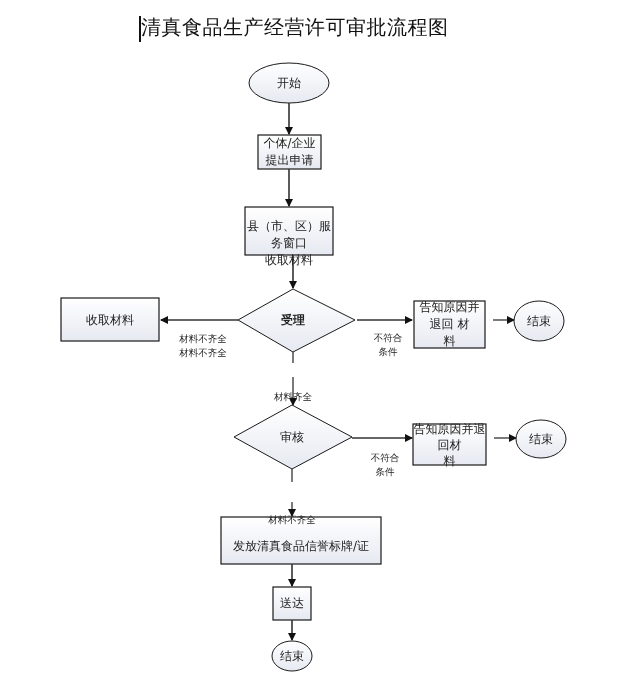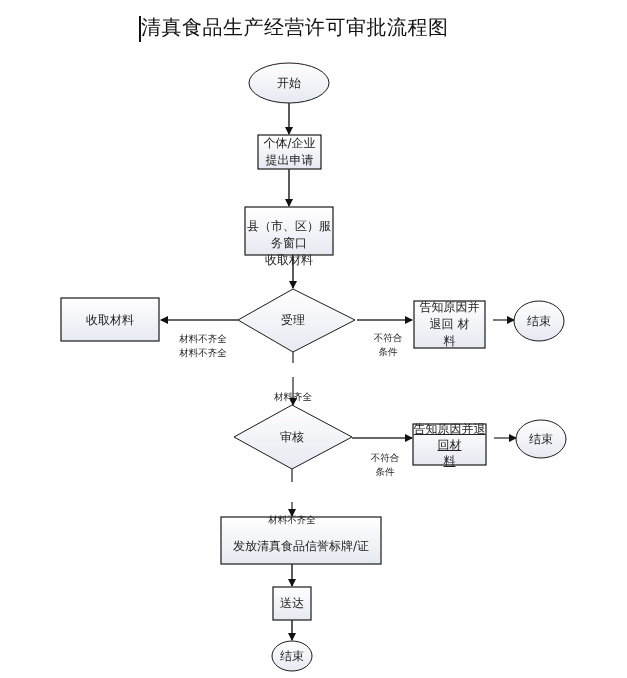--- a/index.html
+++ b/index.html
@@ -77,36 +77,36 @@
 <div class="node-text" style="left:258px;top:135px;width:63px;height:34px;">
   <span>个体/企业</span>
   <span>提出申请</span>
 </div>
 
 <div class="node-text" style="left:245px;top:218px;width:88px;height:51px;">
   <span>县（市、区）服务窗口</span>
   <span>收取材料</span>
 </div>
 
-<div class="node-text" style="left:263px;top:310px;width:60px;height:20px;">受理</div>
+<div class="node-text" style="left:263px;top:310px;width:60px;height:20px;font-weight:bold;">受理</div>
 
 <div class="node-text" style="left:61px;top:298px;width:98px;height:43px;line-height:16px;">
   <span>收取材料</span>
 </div>
 
 <div class="node-text" style="left:414px;top:301px;width:71px;height:47px;line-height:17px;">
   <span>告知原因并退回 材</span>
   <span>料</span>
 </div>
 
 <div class="node-text" style="left:514px;top:311px;width:50px;height:20px;">结束</div>
 
 <div class="node-text" style="left:262px;top:427px;width:60px;height:20px;">审核</div>
 
-<div class="node-text" style="left:413px;top:424px;width:73px;height:41px;line-height:16px;text-decoration:underline;">
+<div class="node-text" style="left:413px;top:424px;width:73px;height:41px;line-height:16px;">
   <span>告知原因并退回材</span>
   <span>料</span>
 </div>
 
 <div class="node-text" style="left:516px;top:429px;width:50px;height:20px;">结束</div>
 
 <div class="node-text" style="left:221px;top:517px;width:160px;height:58px;">发放清真食品信誉标牌/证</div>
 
 <div class="node-text" style="left:273px;top:587px;width:38px;height:33px;">送达</div>
 

